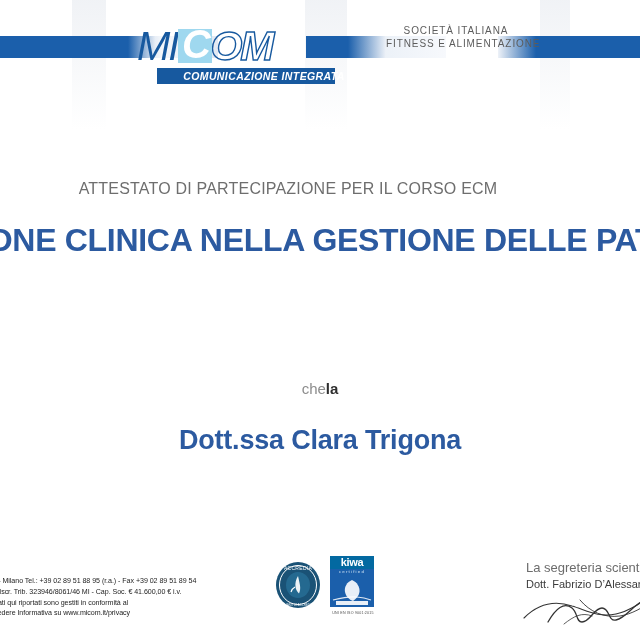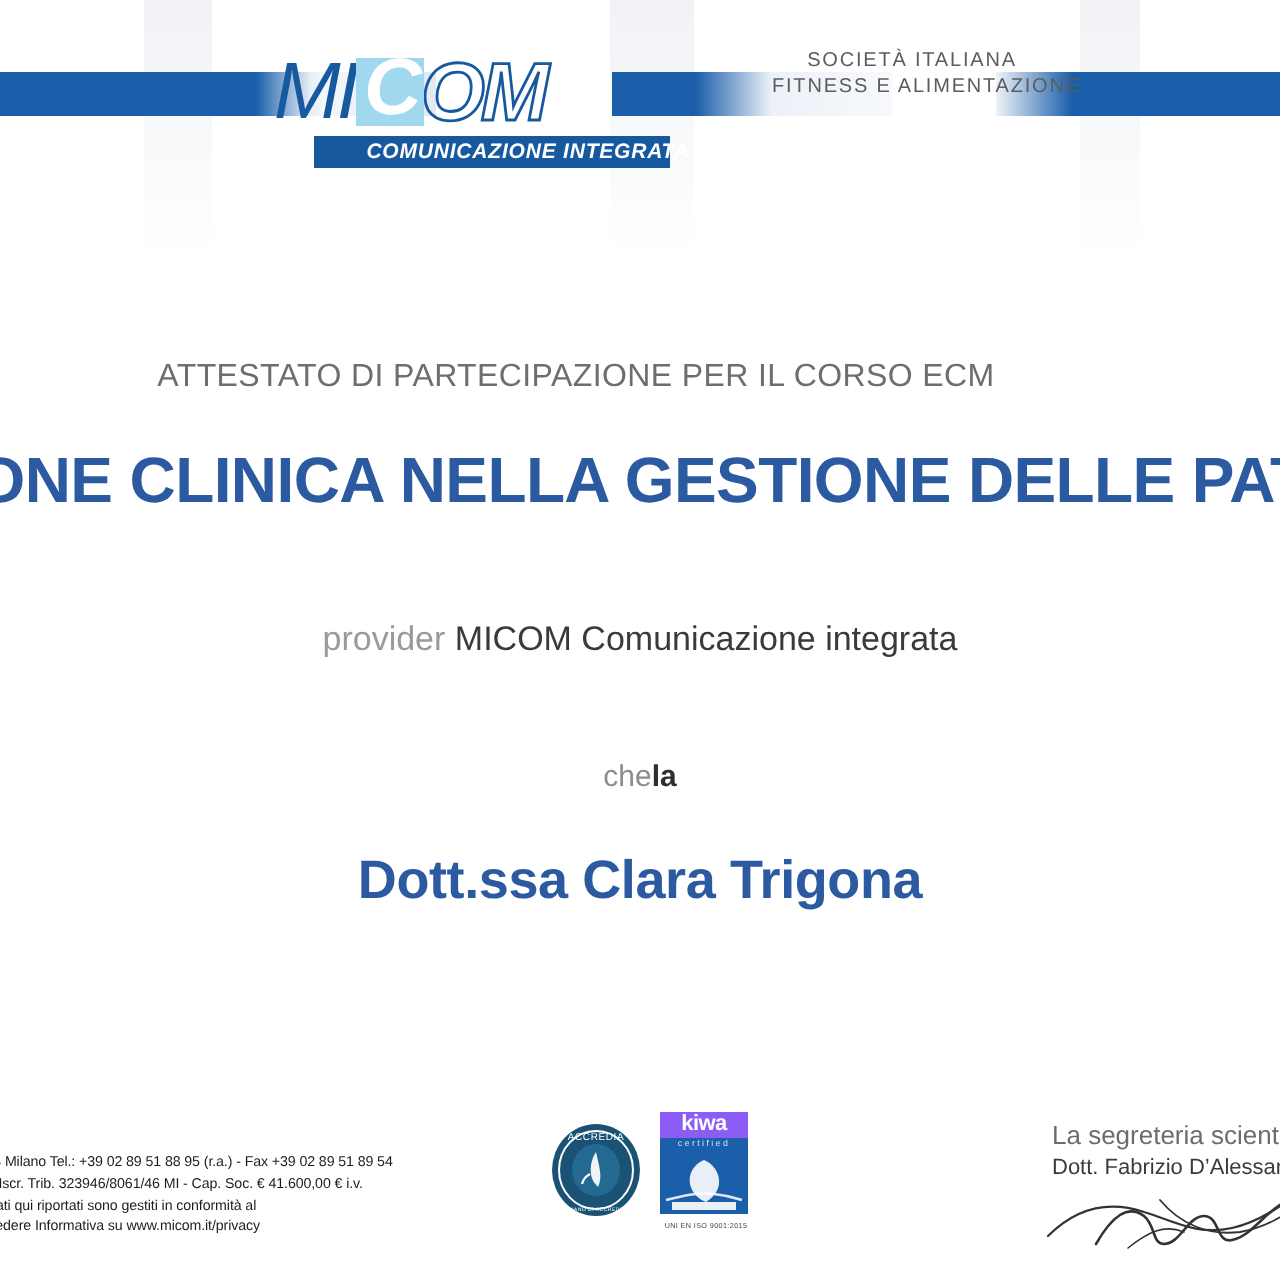--- a/index.html
+++ b/index.html
@@ -274,21 +274,21 @@
     left: 274px; top: 560px;
     width: 48px; height: 50px;
   }
   .kiwa {
     position: absolute;
     left: 330px; top: 556px;
     width: 44px; height: 52px;
   }
   .kiwa-top {
     width: 44px; height: 13px;
-    background: #8b5cf6;
+    background: #0369a1;
     color: #ffffff;
     font-weight: bold;
     font-size: 11px;
     line-height: 13px;
     text-align: center;
     letter-spacing: -.3px;
   }
   .kiwa-sub {
     width: 44px;
     background: #1b5fab;
@@ -372,24 +372,20 @@
     <div class="sifa-logo">
       <div class="sifa-sub1">SOCIETÀ ITALIANA</div>
       <div class="sifa-sub2">FITNESS E ALIMENTAZIONE</div>
     </div>
   </div>
 
   <div class="subtitle">ATTESTATO DI PARTECIPAZIONE PER IL CORSO ECM</div>
 
   <div class="maintitle">NUTRIZIONE CLINICA NELLA GESTIONE DELLE PATOLOGIE</div>
 
-  <div class="provider-line">
-    <span class="provider-lbl">provider</span>
-    <span class="provider-val">MICOM Comunicazione integrata</span>
-  </div>
 
 
   <div class="che-la">
     <span class="che-lbl">che</span><span class="la-lbl">la</span>
   </div>
 
   <div class="person-name">Dott.ssa Clara Trigona</div>
 
 
   <div class="footer-legal">

